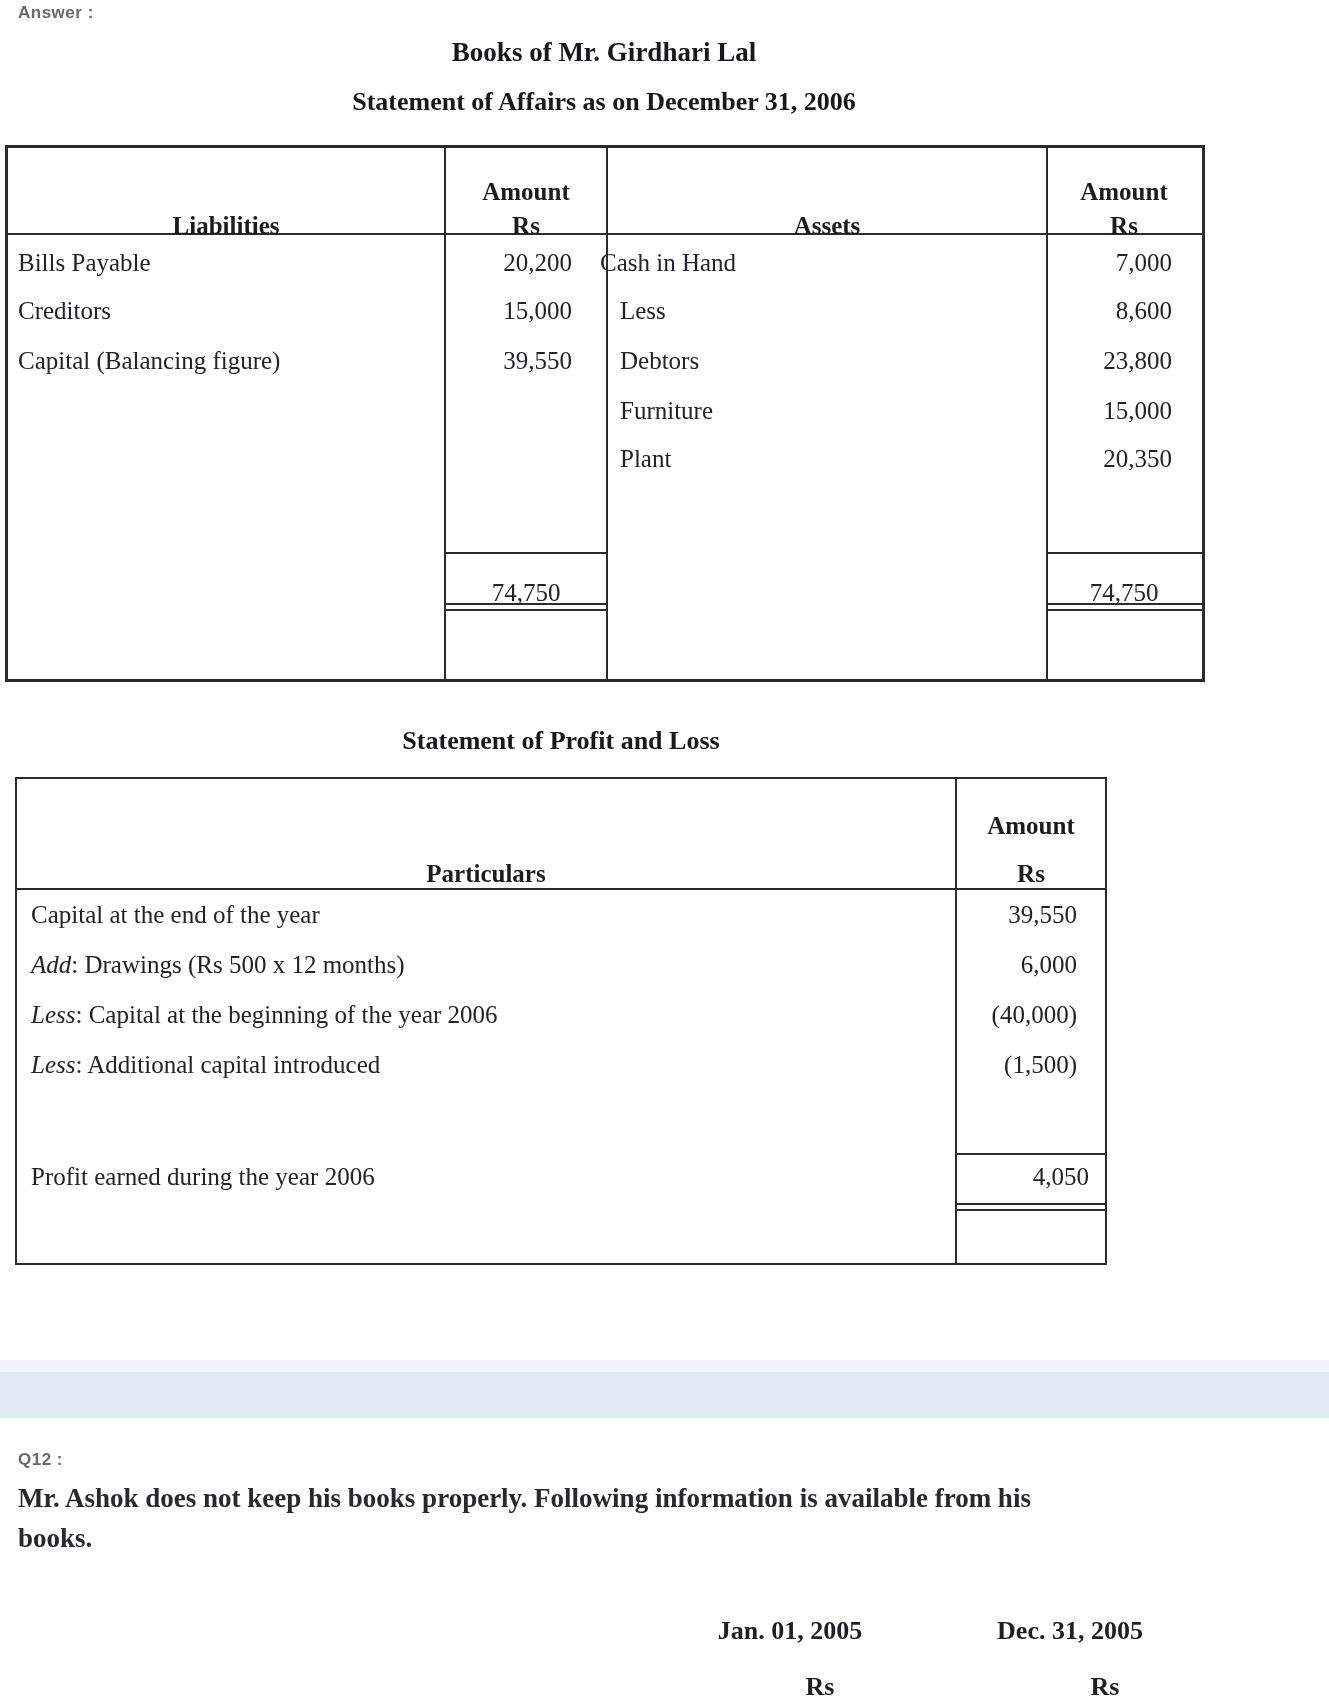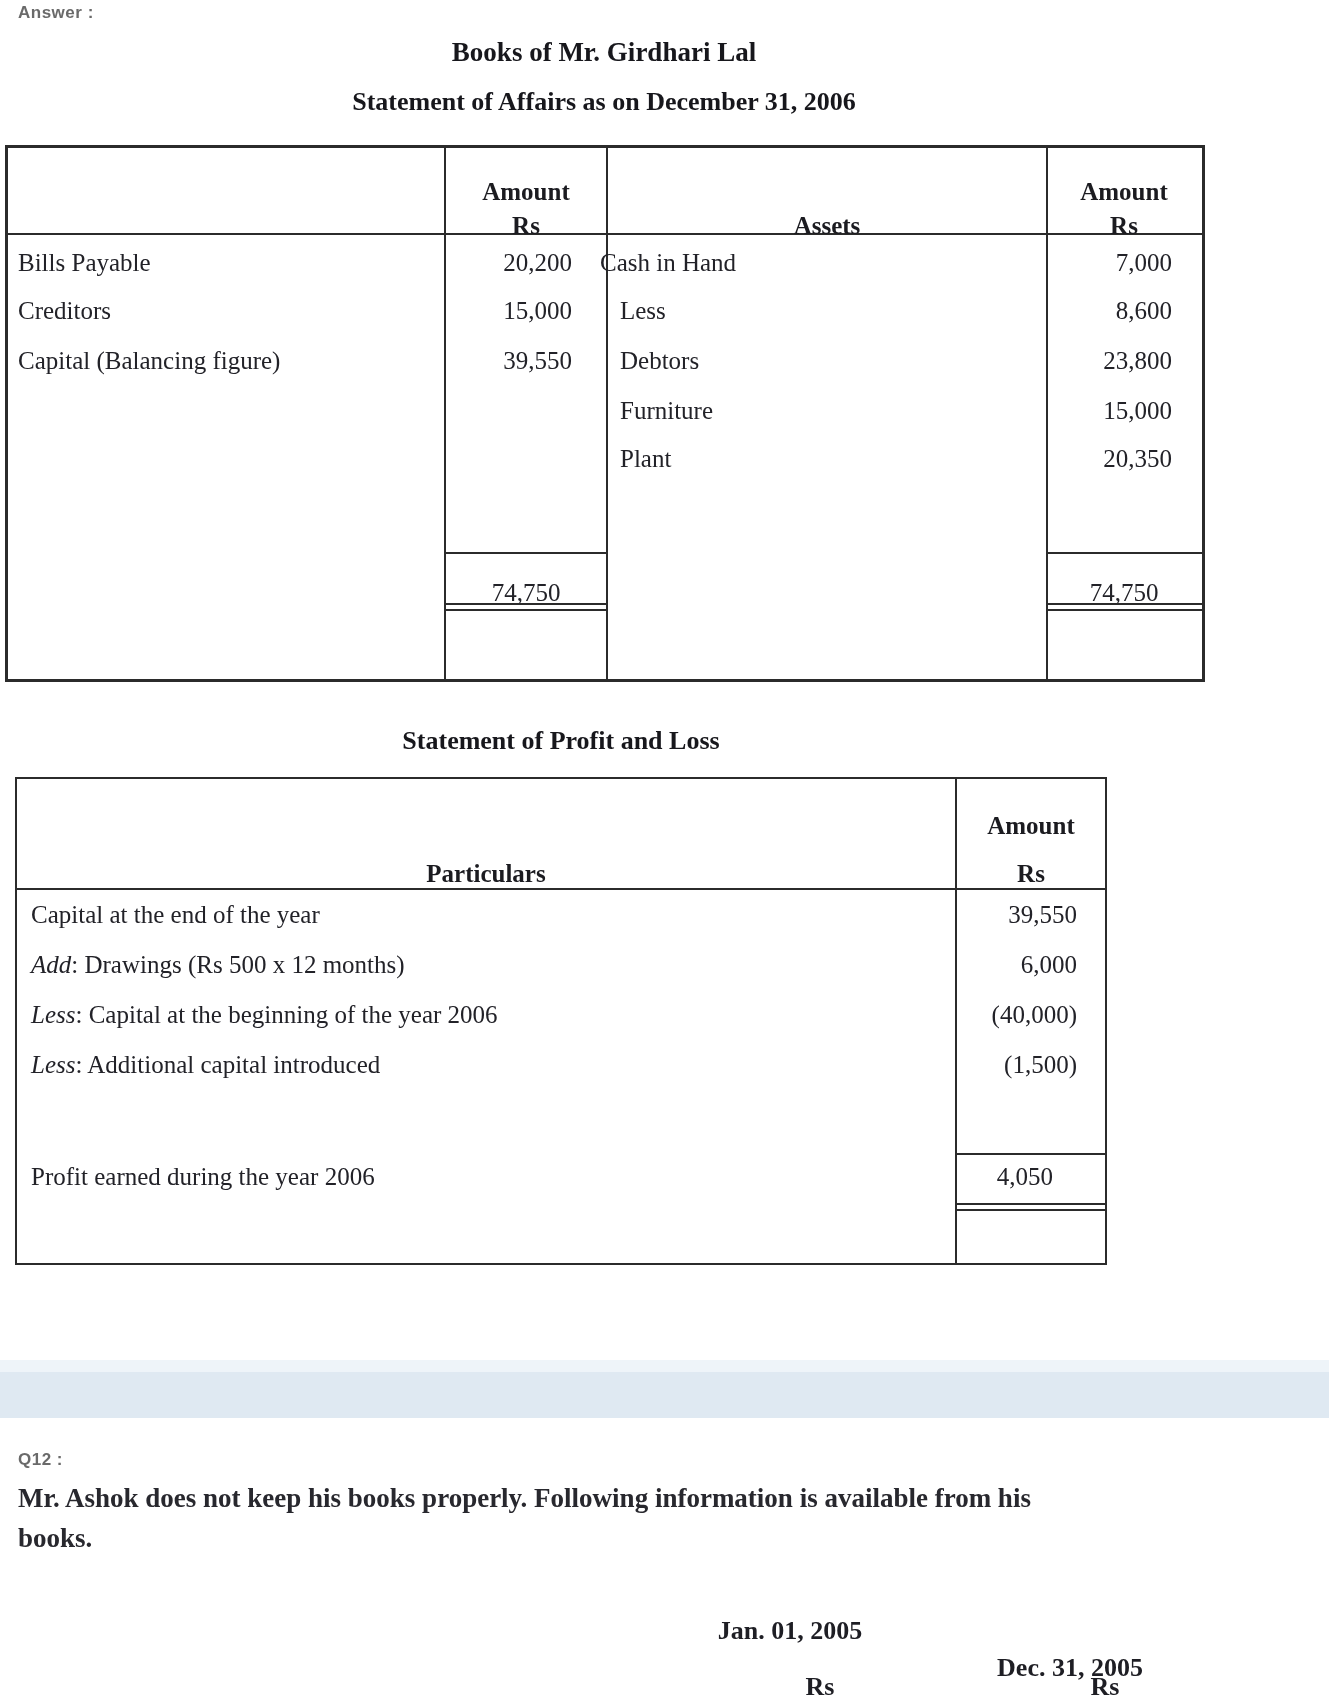--- a/index.html
+++ b/index.html
@@ -35,20 +35,21 @@
 <div class="abs doc-title" style="left:5px;top:86px;width:1198px;font-size:26px;">Statement of Affairs as on December 31, 2006</div>
 
 <div class="sheet" style="left:5px;top:145px;width:1200px;height:537px;">
 
   <div class="vline" style="left:436px;"></div>
   <div class="vline" style="left:598px;"></div>
   <div class="vline" style="left:1038px;"></div>
 
   <div class="hline" style="left:0;right:0;top:85px;"></div>
 
+  <div class="cell hdr ctr" style="left:0;width:436px;top:47px;">Liabilities</div>
   <div class="cell hdr ctr" style="left:438px;width:160px;top:13px;">Amount</div>
   <div class="cell hdr ctr" style="left:438px;width:160px;top:47px;">Rs</div>
   <div class="cell hdr ctr" style="left:600px;width:438px;top:47px;">Assets</div>
   <div class="cell hdr ctr" style="left:1040px;width:152px;top:13px;">Amount</div>
   <div class="cell hdr ctr" style="left:1040px;width:152px;top:47px;">Rs</div>
 
   <div class="cell" style="left:10px;top:100px;">Bills Payable</div>
   <div class="cell num" style="left:438px;width:160px;top:100px;padding-right:34px;">20,200</div>
   <div class="cell" style="left:10px;top:148px;">Creditors</div>
   <div class="cell num" style="left:438px;width:160px;top:148px;padding-right:34px;">15,000</div>
@@ -103,29 +104,29 @@
   </div>
   <div class="cell num" style="left:940px;right:0;top:221px;padding-right:28px;">(40,000)</div>
 
   <div class="cell" style="left:14px;top:271px;">
     <span class="ital">Less</span><span>: Additional capital introduced</span>
   </div>
   <div class="cell num" style="left:940px;right:0;top:271px;padding-right:28px;">(1,500)</div>
 
   <div class="hline" style="left:938px;right:0;top:374px;"></div>
   <div class="cell" style="left:14px;top:383px;">Profit earned during the year 2006</div>
-  <div class="cell num" style="left:940px;right:12px;top:383px;padding-right:40px;">4,050</div>
+  <div class="cell num" style="left:940px;right:0;top:383px;padding-right:16px;">4,050</div>
   <div class="hline" style="left:938px;right:0;top:424px;"></div>
   <div class="hline" style="left:938px;right:0;top:430px;"></div>
 </div>
 
 <div class="abs" style="left: 0px; top: 1360px; width: 1329px; height: 12px; background: rgb(238, 244, 249);"></div>
 <div class="abs" style="left: 0px; top: 1372px; width: 1329px; height: 46px; background: rgb(223, 233, 242);"></div>
 
 <div class="abs gray-label" style="left:18px;top:1450px;">Q12 :</div>
 
 <div class="abs q-text" style="left:18px;top:1478px;">Mr. Ashok does not keep his books properly. Following information is available from his</div>
 <div class="abs q-text" style="left:18px;top:1518px;">books.</div>
 
 <div class="abs date-hdr" style="left:655px;top:1616px;width:270px;">Jan. 01, 2005</div>
-<div class="abs date-hdr" style="left:935px;top:1616px;width:270px;margin-top:37px;">Dec. 31, 2005</div>
+<div class="abs date-hdr" style="left:935px;top:1616px;width:270px;">Dec. 31, 2005</div>
 <div class="abs date-hdr" style="left:770px;top:1672px;width:100px;">Rs</div>
 <div class="abs date-hdr" style="left:1055px;top:1672px;width:100px;">Rs</div>
 
 </body></html>

